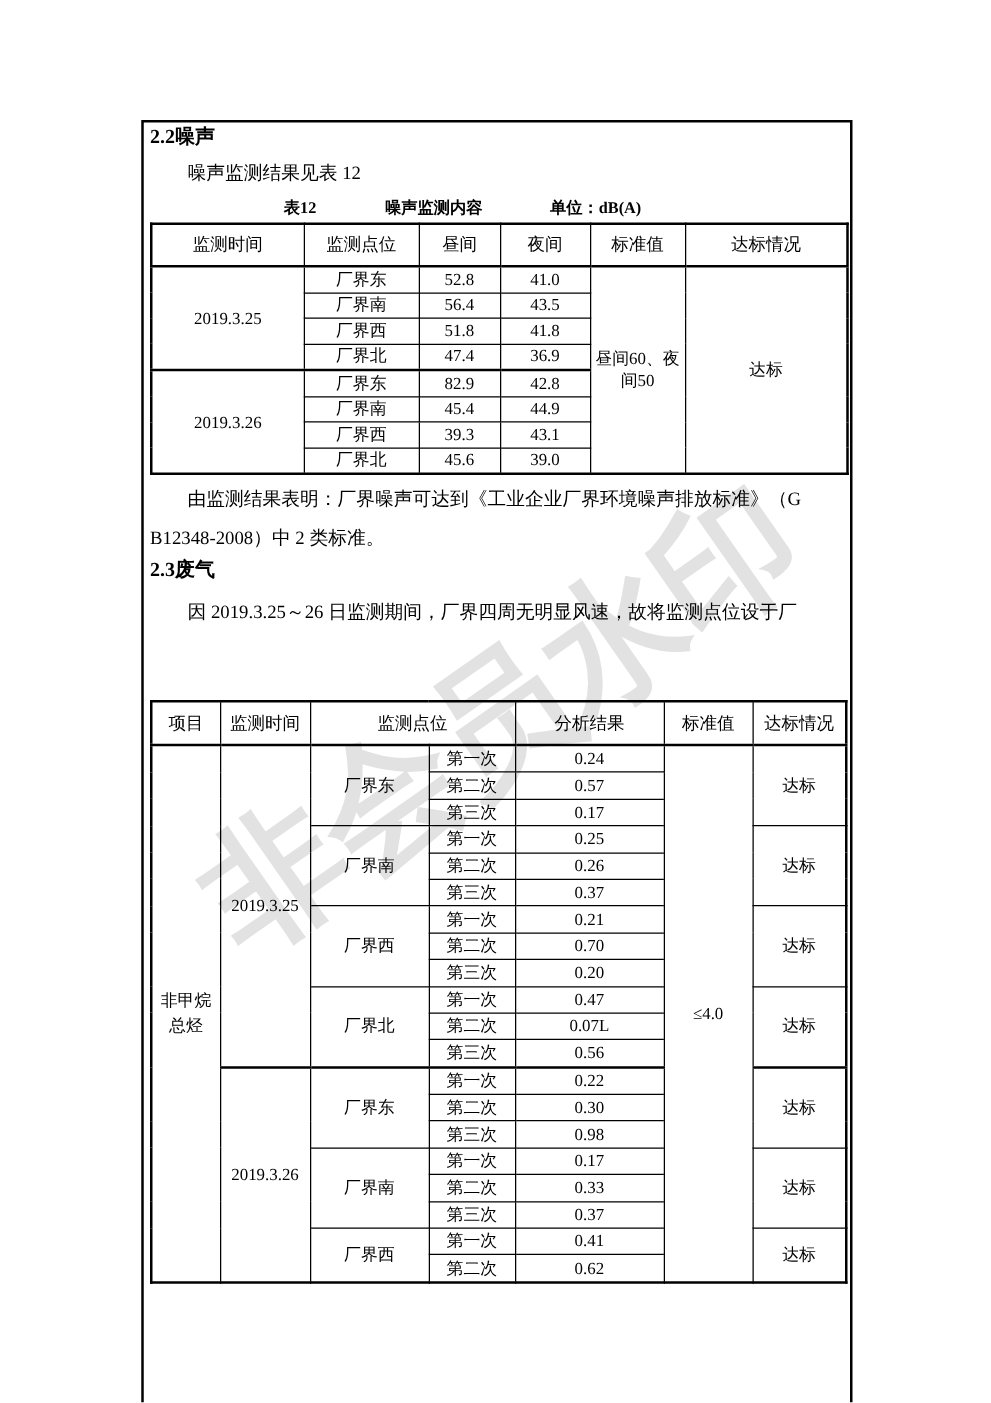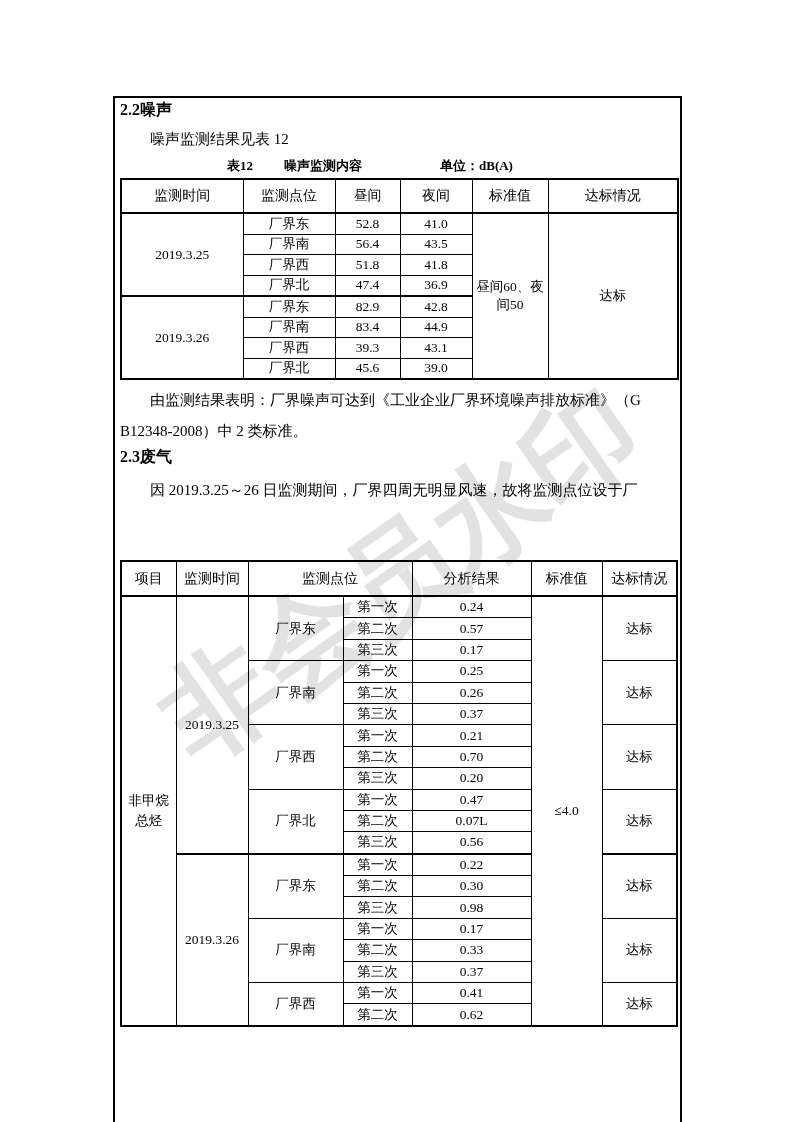--- a/index.html
+++ b/index.html
@@ -72,21 +72,21 @@
   <div class="content-box">
 
     <div class="abs sec-heading" style="top:2px;">2.2噪声</div>
 
     <div class="abs para" style="top:26px;">
       <span class="line indent">噪声监测结果见表 12</span>
     </div>
 
     <div class="abs cap" style="top:59px;">
       <span style="left:107px;">表12</span>
-      <span style="left:164px;">噪声监测内容</span>
+      <span style="left:188px;">噪声监测内容</span>
       <span style="left:280px;margin-left:40px;">单位：dB(A)</span>
     </div>
 
     <table id="table12" class="abs" style="top:80px;">
       <colgroup>
         <col style="width:122px">
           <col style="width:92px">
           <col style="width:65px">
         <col style="width:72px">
           <col style="width:76px">
@@ -127,21 +127,21 @@
             <td>36.9</td>
           </tr>
           <tr class="group-start">
             <td rowspan="4" class="date-cell">2019.3.26</td>
             <td>厂界东</td>
             <td>82.9</td>
             <td>42.8</td>
           </tr>
           <tr>
             <td>厂界南</td>
-            <td>83.4</td>
+            <td>45.4</td>
             <td>44.9</td>
           </tr>
           <tr>
             <td>厂界西</td>
             <td>39.3</td>
             <td>43.1</td>
           </tr>
           <tr>
             <td>厂界北</td>
             <td>45.6</td>

